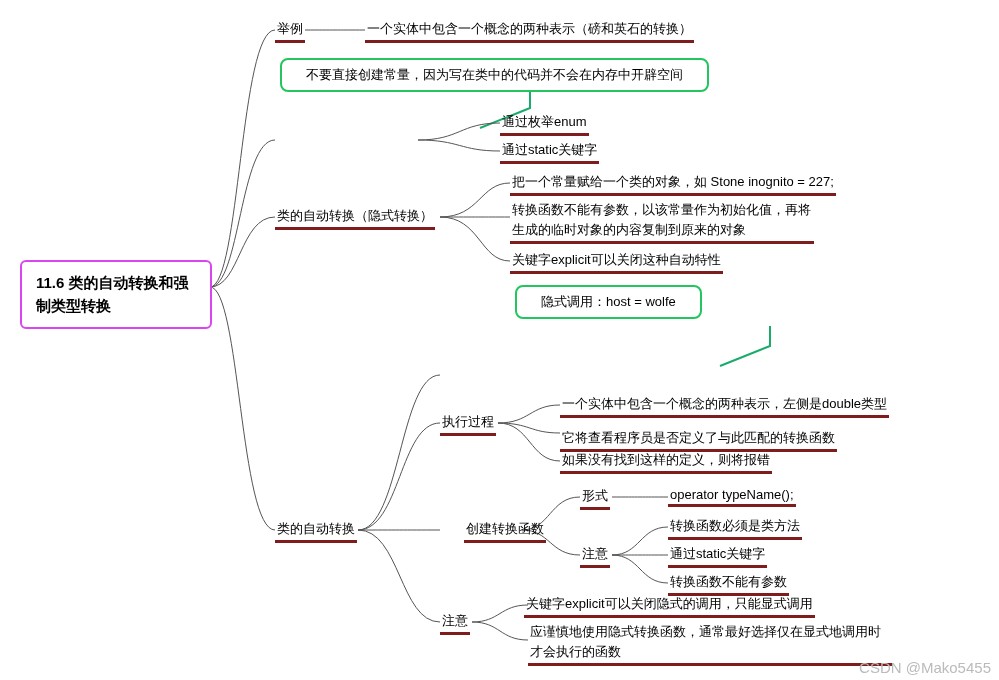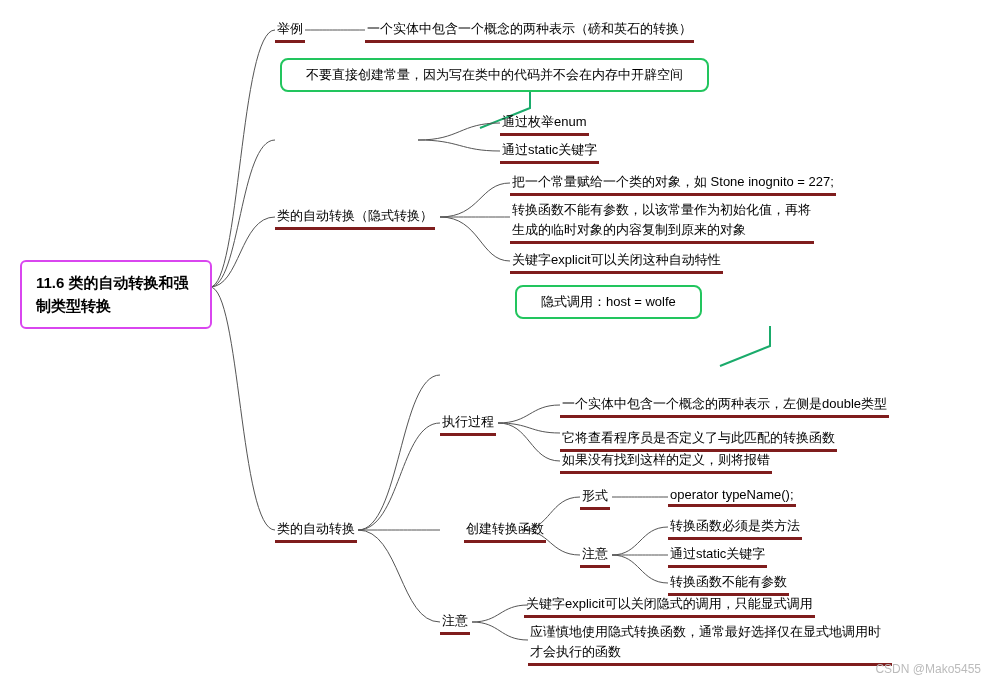--- a/index.html
+++ b/index.html
@@ -4,21 +4,21 @@
 <style>
   html,body{margin:0;padding:0;background:#fff;font-family:"Microsoft YaHei",Arial,sans-serif;font-size:13px;color:#000}
   .canvas{position:relative;width:999px;height:680px}
   .node{position:absolute;white-space:nowrap}
   .root{border:2px solid #d946ef;border-radius:6px;padding:10px 14px;font-weight:bold;font-size:15px;line-height:1.5;white-space:normal;width:160px}
   .leaf{border-bottom:3px solid #7f1d1d;padding:0 2px 2px 2px}
   .wrap{white-space:normal;line-height:1.5}
   .callout{border:2px solid #22c55e;border-radius:8px;padding:6px 24px;background:#fff}
   svg.lines{position:absolute;left:0;top:0;width:999px;height:680px;pointer-events:none}
   path{stroke:#555;stroke-width:1;fill:none}
-  .watermark{position:absolute;right:18px;bottom:4px;color:#bbb;font-size:12px}
+  .watermark{position:absolute;right:8px;bottom:4px;color:#bbb;font-size:15px}
 </style>
 </head>
 <body>
 
 <div class="canvas">
 
 <svg class="lines">
 
   <path d="M210 287 C240 287 240 30 275 30"></path>
   <path d="M210 287 C240 287 240 140 275 140"></path>

